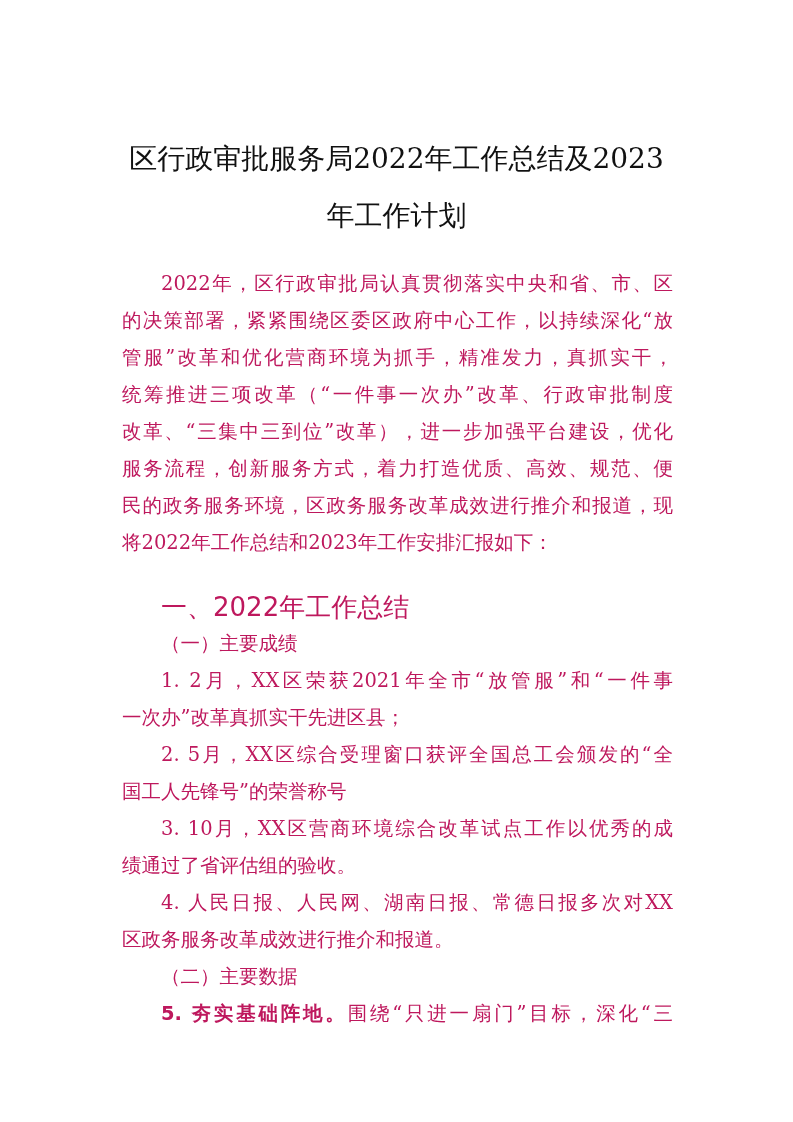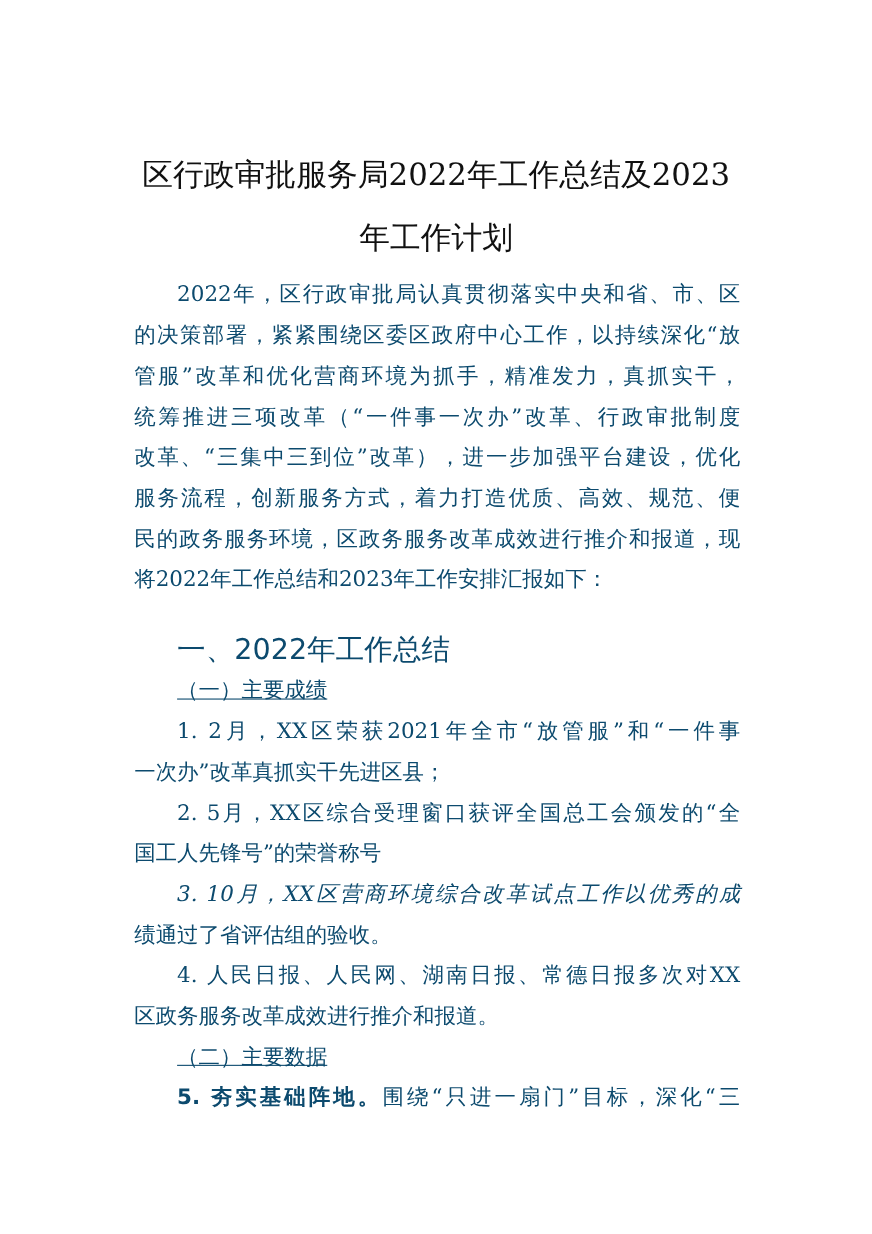--- a/index.html
+++ b/index.html
@@ -1,23 +1,23 @@
 <!DOCTYPE html>
 <html><head>
 <meta charset="utf-8">
 <style>
   html, body { margin:0; padding:0; background:#ffffff; }
   body { width:793px; height:1122px; position:relative; overflow:hidden; color:#111; }
   .page { position:absolute; left:0; top:0; width:793px; height:1122px; background:#fff; }
   .title { position:absolute; left:100px; width:593px; text-align:center; font-family:"DejaVu Serif","Liberation Serif",serif; font-size:28px; color:#111; letter-spacing:0px; white-space:nowrap; }
-  .line { position:absolute; left:122px; width:551px; font-family:"DejaVu Serif","Liberation Serif",serif; font-size:19.5px; white-space:nowrap; text-align:justify; text-align-last:justify; color:#0c4a6e; line-height:24px; }
+  .line { position:absolute; left:122px; width:551px; font-family:"DejaVu Serif","Liberation Serif",serif; font-size:19.5px; white-space:nowrap; text-align:justify; text-align-last:justify; color:#be185d; line-height:24px;margin-top:16px; }
   .line.last { text-align-last:left; }
   .indent { left:161px; width:512px; }
   .h1 { font-family:"DejaVu Sans","Liberation Sans",sans-serif; font-size:26px; text-align-last:left; }
-  .h2 { text-align-last:left;text-decoration:underline; }
+  .h2 { text-align-last:left; }
   .bold { font-family:"DejaVu Sans","Liberation Sans",sans-serif; font-weight:bold; }
 </style>
 </head>
 <body>
 
 <div class="page">
   <div class="title" style="top:140px;">区行政审批服务局2022年工作总结及2023</div>
   <div class="title" style="top:197px;">年工作计划</div>
 
   <div class="line indent" style="top:256px;">2022年，区行政审批局认真贯彻落实中央和省、市、区</div>
@@ -29,21 +29,21 @@
   <div class="line" style="top:478px;">民的政务服务环境，区政务服务改革成效进行推介和报道，现</div>
   <div class="line last" style="top:515px;">将2022年工作总结和2023年工作安排汇报如下：</div>
 
   <div class="line indent h1" style="top:579px;">一、2022年工作总结</div>
   <div class="line indent h2" style="top:616px;">（一）主要成绩</div>
 
   <div class="line indent" style="top:653px;">1. 2月，XX区荣获2021年全市“放管服”和“一件事</div>
   <div class="line last" style="top:690px;">一次办”改革真抓实干先进区县；</div>
   <div class="line indent" style="top:727px;">2. 5月，XX区综合受理窗口获评全国总工会颁发的“全</div>
   <div class="line last" style="top:764px;">国工人先锋号”的荣誉称号</div>
-  <div class="line indent" style="top:801px;font-style:italic;">3. 10月，XX区营商环境综合改革试点工作以优秀的成</div>
+  <div class="line indent" style="top:801px;">3. 10月，XX区营商环境综合改革试点工作以优秀的成</div>
   <div class="line last" style="top:838px;">绩通过了省评估组的验收。</div>
   <div class="line indent" style="top:875px;">4. 人民日报、人民网、湖南日报、常德日报多次对XX</div>
   <div class="line last" style="top:912px;">区政务服务改革成效进行推介和报道。</div>
 
   <div class="line indent h2" style="top:949px;">（二）主要数据</div>
 
   <div class="line indent" style="top:986px;"><span class="bold">5. 夯实基础阵地。</span><span>围绕“只进一扇门”目标，深化“三</span></div>
 </div>
 
 </body></html>

